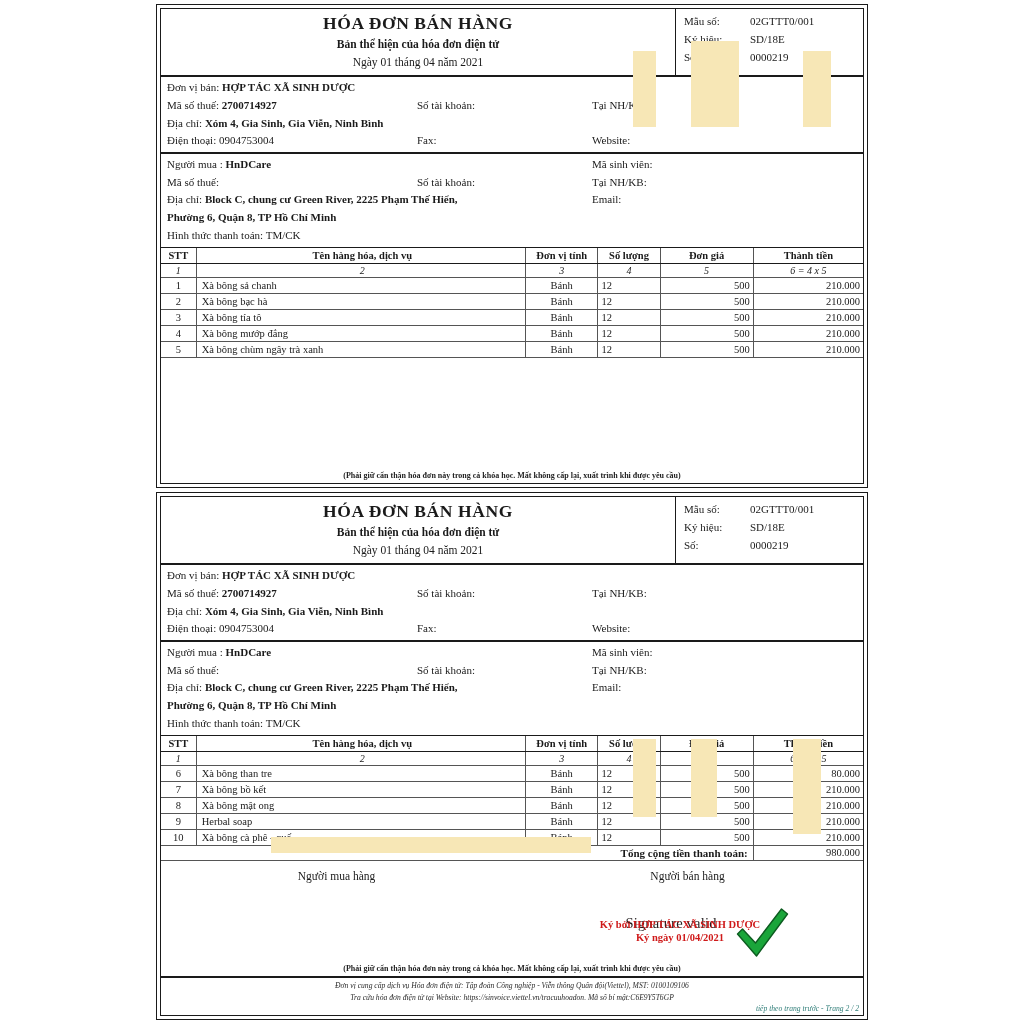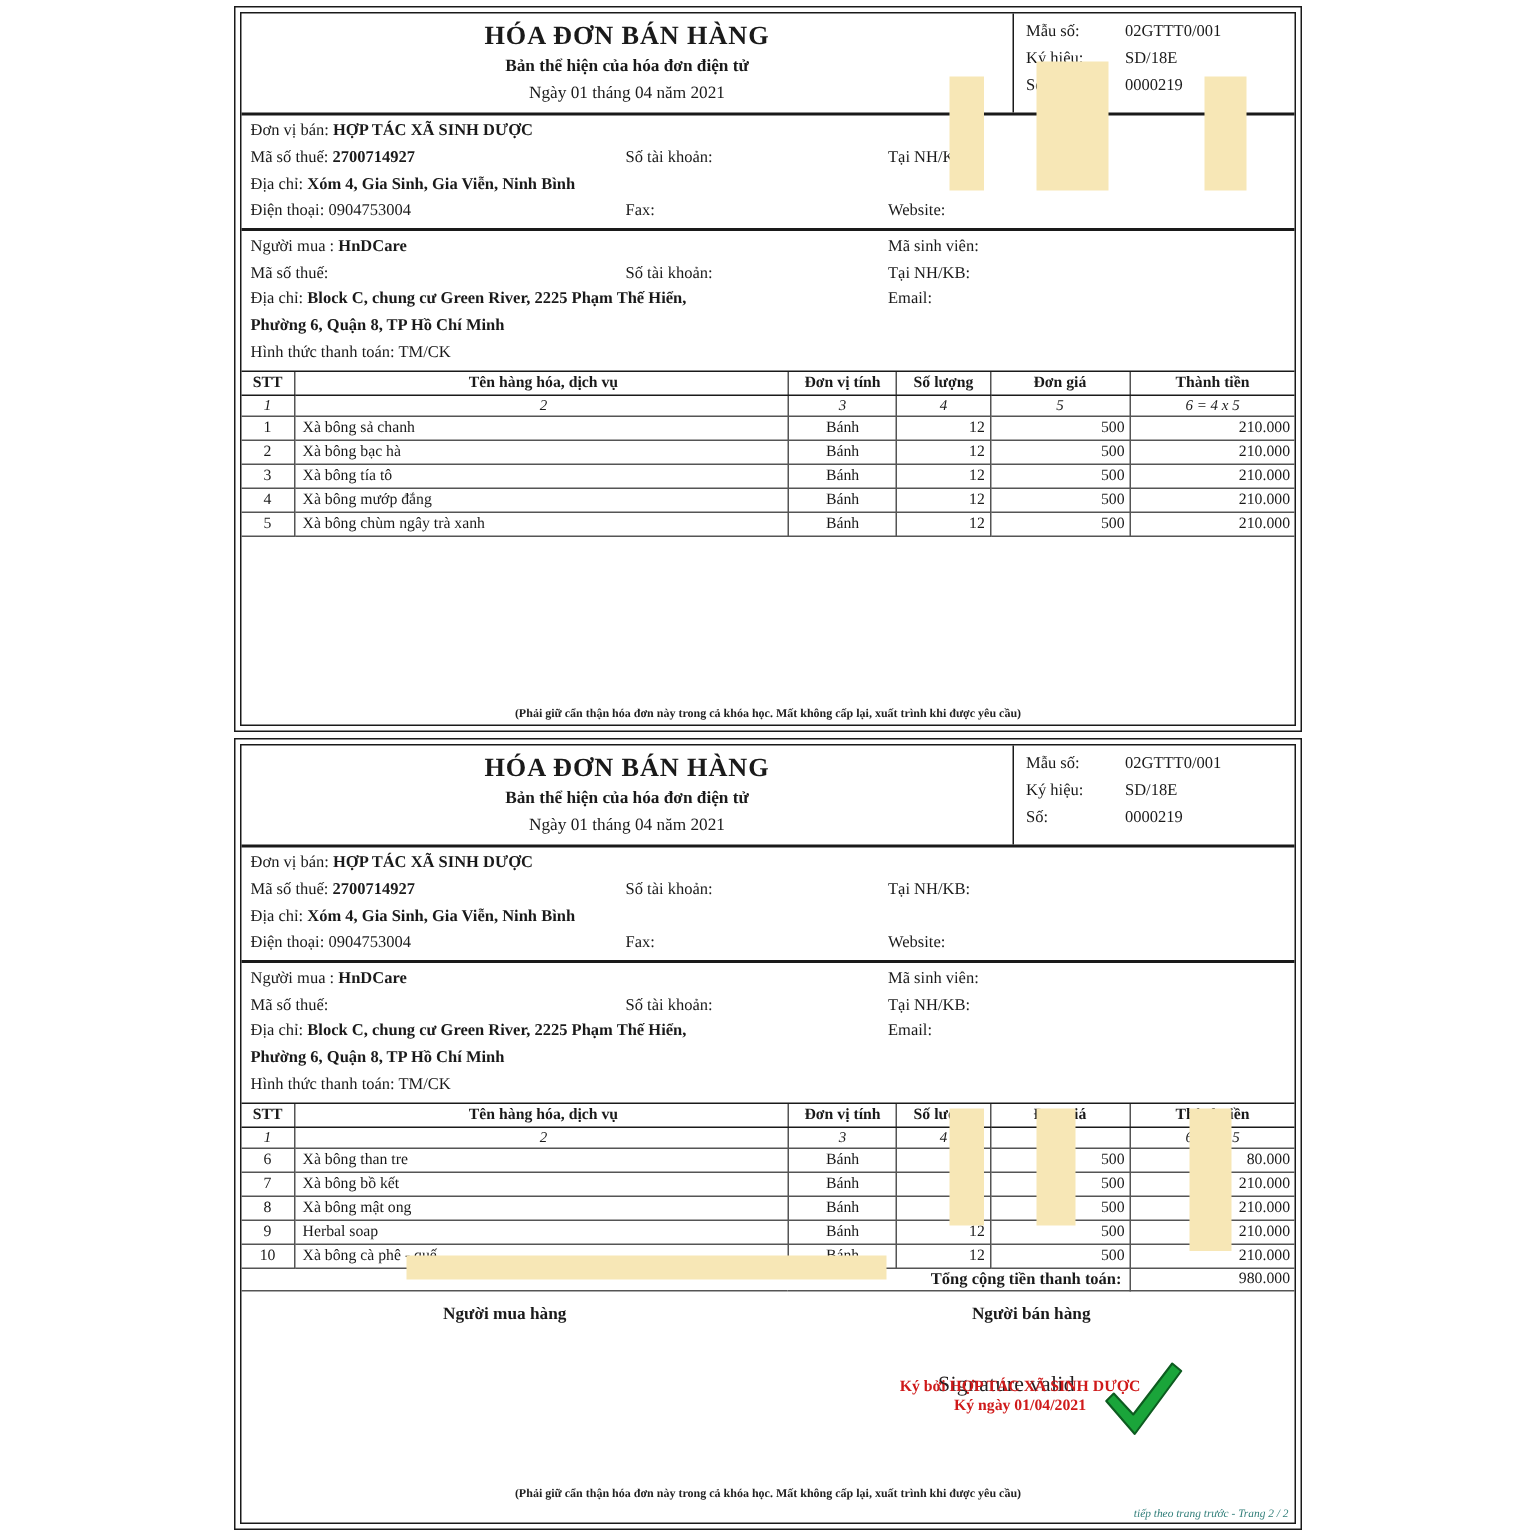--- a/index.html
+++ b/index.html
@@ -119,21 +119,21 @@
   }
   tr.colnum td {
     text-align: center;
     font-style: italic;
     font-size: 10px;
     padding: 1px 2px;
   }
   .col-stt  { width: 34px;  text-align: center; }
   .col-name { width: 318px; text-align: left; padding-left: 5px !important; }
   .col-unit { width: 70px;  text-align: center; }
-  .col-qty  { width: 60px;  text-align: right; }
+  .col-qty  { width: 60px;  }
   .col-price{ width: 90px;  text-align: right; }
   .col-amt  { width: 106px; text-align: right; }
   tr.item td { height: 16px; }
   td.total-label {
     text-align: right;
     font-weight: bold;
     font-size: 11px;
     border-left: none;
     padding-right: 5px !important;
   }
@@ -161,21 +161,21 @@
     position: relative;
   }
   .sign-col {
     flex: 1 1 50%;
     text-align: center;
     padding-top: 9px;
     position: relative;
   }
   .sign-title {
     font-size: 11.5px;
-    font-weight: bold;
+    font-weight: normal;
   }
   .sig-stamp {
     position: absolute;
     left: 50%;
     transform: translateX(-50%);
     top: 38px;
     width: 215px;
     height: 62px;
   }
   .sig-valid {
@@ -551,20 +551,24 @@
             <div class="sig-l2">Ký ngày 01/04/2021</div>
             <svg class="check" viewBox="0 0 56 52">
               <path d="M4 27 L9 22 L22 36 L48 2 L54 7 L23 49 Z" fill="#1aa53a" stroke="#0d5c20" stroke-width="1.4" stroke-linejoin="round"></path>
             </svg>
           </div>
         </div>
       </div>
 
       <div class="note-wrap">
         <div class="keep-note">(Phải giữ cẩn thận hóa đơn này trong cả khóa học. Mất không cấp lại, xuất trình khi được yêu cầu)</div>
+        <div class="legal">
+          <div>Đơn vị cung cấp dịch vụ Hóa đơn điện tử: Tập đoàn Công nghiệp - Viễn thông Quân đội(Viettel), MST: 0100109106</div>
+          <div>Tra cứu hóa đơn điện tử tại Website: https://sinvoice.viettel.vn/tracuuhoadon. Mã số bí mật:C6E9Y5T6GP</div>
+        </div>
         <div class="pageno">tiếp theo trang trước - Trang 2 / 2</div>
       </div>
 
     </div>
 
     <div class="redact" style="left:476px; top:246px; width:23px; height:78px;"></div>
     <div class="redact" style="left:534px; top:246px; width:26px; height:78px;"></div>
     <div class="redact" style="left:636px; top:246px; width:28px; height:95px;"></div>
     <div class="redact" style="left:114px; top:344px; width:320px; height:16px;"></div>
   </div>

